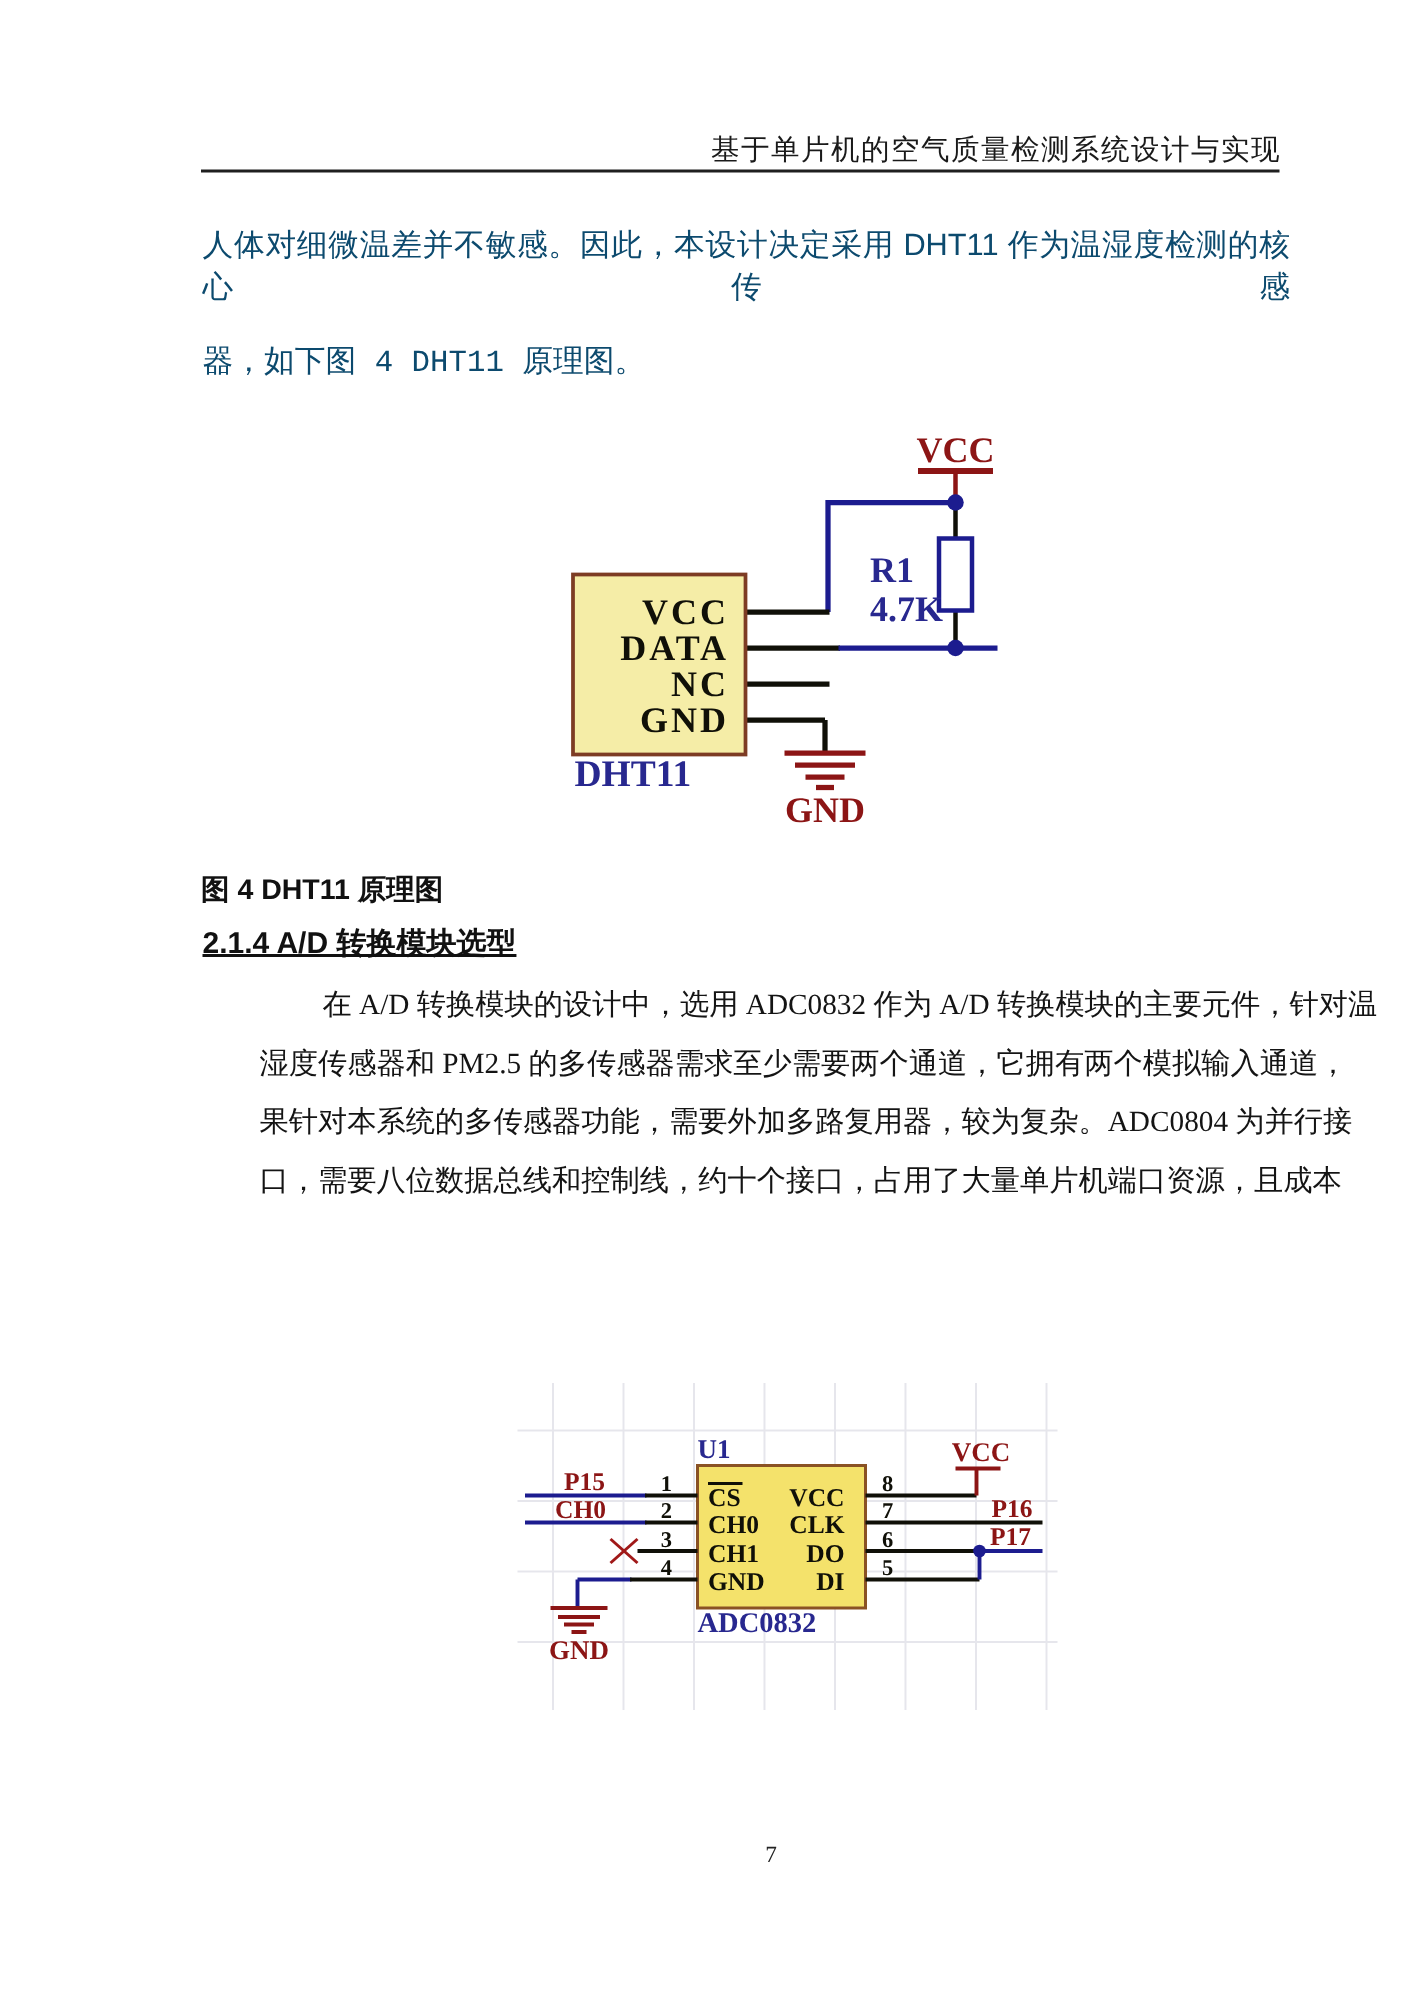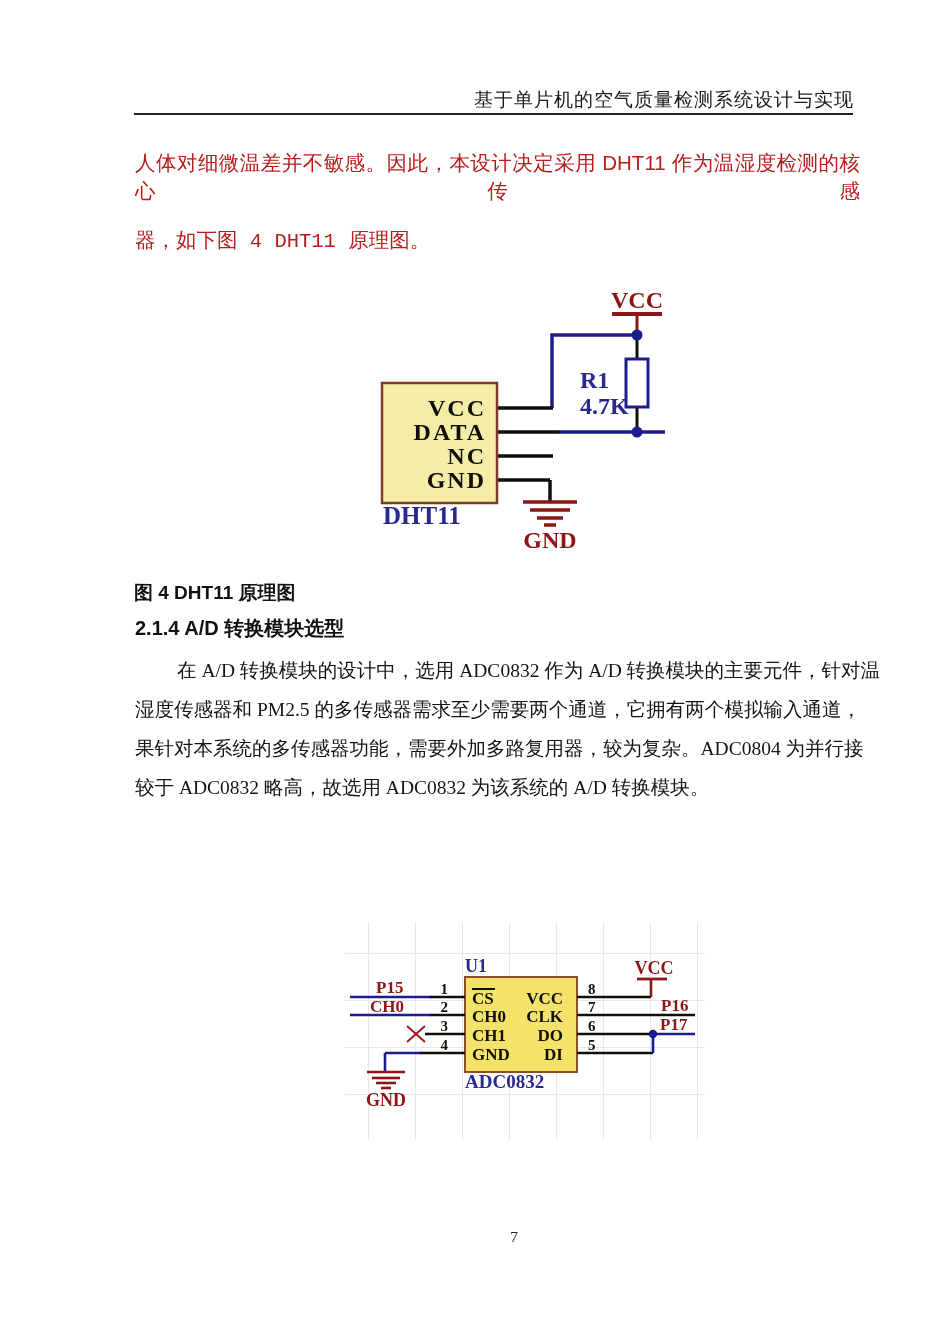--- a/index.html
+++ b/index.html
@@ -13,21 +13,21 @@
     text-align:right; font-size:19px; letter-spacing:1px;
     font-family:"Liberation Serif", serif; color:#1a1a1a;
   }
   .header-rule {
     position:absolute; left:134px; width:719px; top:113px; height:2px;
     background:#1f1f1f;
   }
   .intro-line {
     position:absolute; left:135px; width:725px;
     font-family:"Liberation Sans", sans-serif; font-size:20.5px;
-    text-align:justify; color:#b91c1c;
+    text-align:justify; color:#0c4a6e;
   }
   .intro-line.l0 { top:149px; text-align-last:justify; }
   .intro-line.l1 { top:226px;font-family:Liberation Mono, monospace; }
   .fig4 { position:absolute; left:340px; top:280px; width:400px; height:290px; }
   .fig5 {
     position:absolute; left:345px; top:922px; width:360px; height:218px;
     background-image:
       linear-gradient(#e6e6ec 1px, transparent 1px),
       linear-gradient(90deg, #e6e6ec 1px, transparent 1px);
     background-size:47px 47px; background-position:23px 31px;
@@ -35,29 +35,30 @@
   .fig-caption {
     position:absolute; left:134px; width:760px; text-align:left;
     font-family:"Liberation Sans", sans-serif; font-weight:bold;
     font-size:19px; color:#111111;
   }
   .fig-caption.c4 { top:580px; }
   .fig-caption.c5 { top:1174px; }
   .section-heading {
     position:absolute; left:135px; top:615px;
     font-family:"Liberation Sans", sans-serif; font-weight:bold;
-    font-size:20px; color:#111111;
+    font-size:20px; color:#111111;text-decoration:underline;
   }
   .body-block { position:absolute; left:135px; top:651px; width:726px; }
   .body-line {
     height:39px; line-height:39px; font-size:19.5px;
     font-family:"Liberation Serif", serif;
     text-align:justify; text-align-last:justify; color:#141414;
     white-space:nowrap; overflow:visible;
     text-align-last:justify;
+    margin-left:38px;
   }
   .body-line.first { text-indent:42px; }
   .body-line.last { text-align-last:left; }
   .page-number {
     position:absolute; left:134px; width:760px; top:1228px;
     text-align:center; font-size:15.5px; color:#222222;
     font-family:"Liberation Serif", serif;
   }
   svg text { font-family:"Liberation Serif", serif; font-weight:bold; }
 </style>
@@ -119,21 +120,21 @@
   </svg>
 
   <div class="fig-caption c4">图 4  DHT11 原理图</div>
 
   <div class="section-heading">2.1.4 A/D 转换模块选型</div>
 
   <div class="body-block">
     <div class="body-line first">在 A/D 转换模块的设计中，选用 ADC0832 作为 A/D 转换模块的主要元件，针对温</div>
     <div class="body-line">湿度传感器和 PM2.5 的多传感器需求至少需要两个通道，它拥有两个模拟输入通道，</div>
     <div class="body-line">果针对本系统的多传感器功能，需要外加多路复用器，较为复杂。ADC0804 为并行接</div>
-    <div class="body-line last">较于 ADC0832 略高，故选用 ADC0832 为该系统的 A/D 转换模块。</div>
+    <div class="body-line">口，需要八位数据总线和控制线，约十个接口，占用了大量单片机端口资源，且成本</div>
   </div>
 
   <svg class="fig5" viewBox="0 0 360 218" xmlns="http://www.w3.org/2000/svg">
 
     <text x="120" y="50" font-size="18" fill="#28288f">U1</text>
 
     <rect x="120" y="55" width="112" height="95" fill="#f4e26b" stroke="#8a5224" stroke-width="2"></rect>
 
     <g fill="none">
       <line x1="5" y1="75" x2="86" y2="75" stroke="#1c1c8f" stroke-width="2.6"></line>

